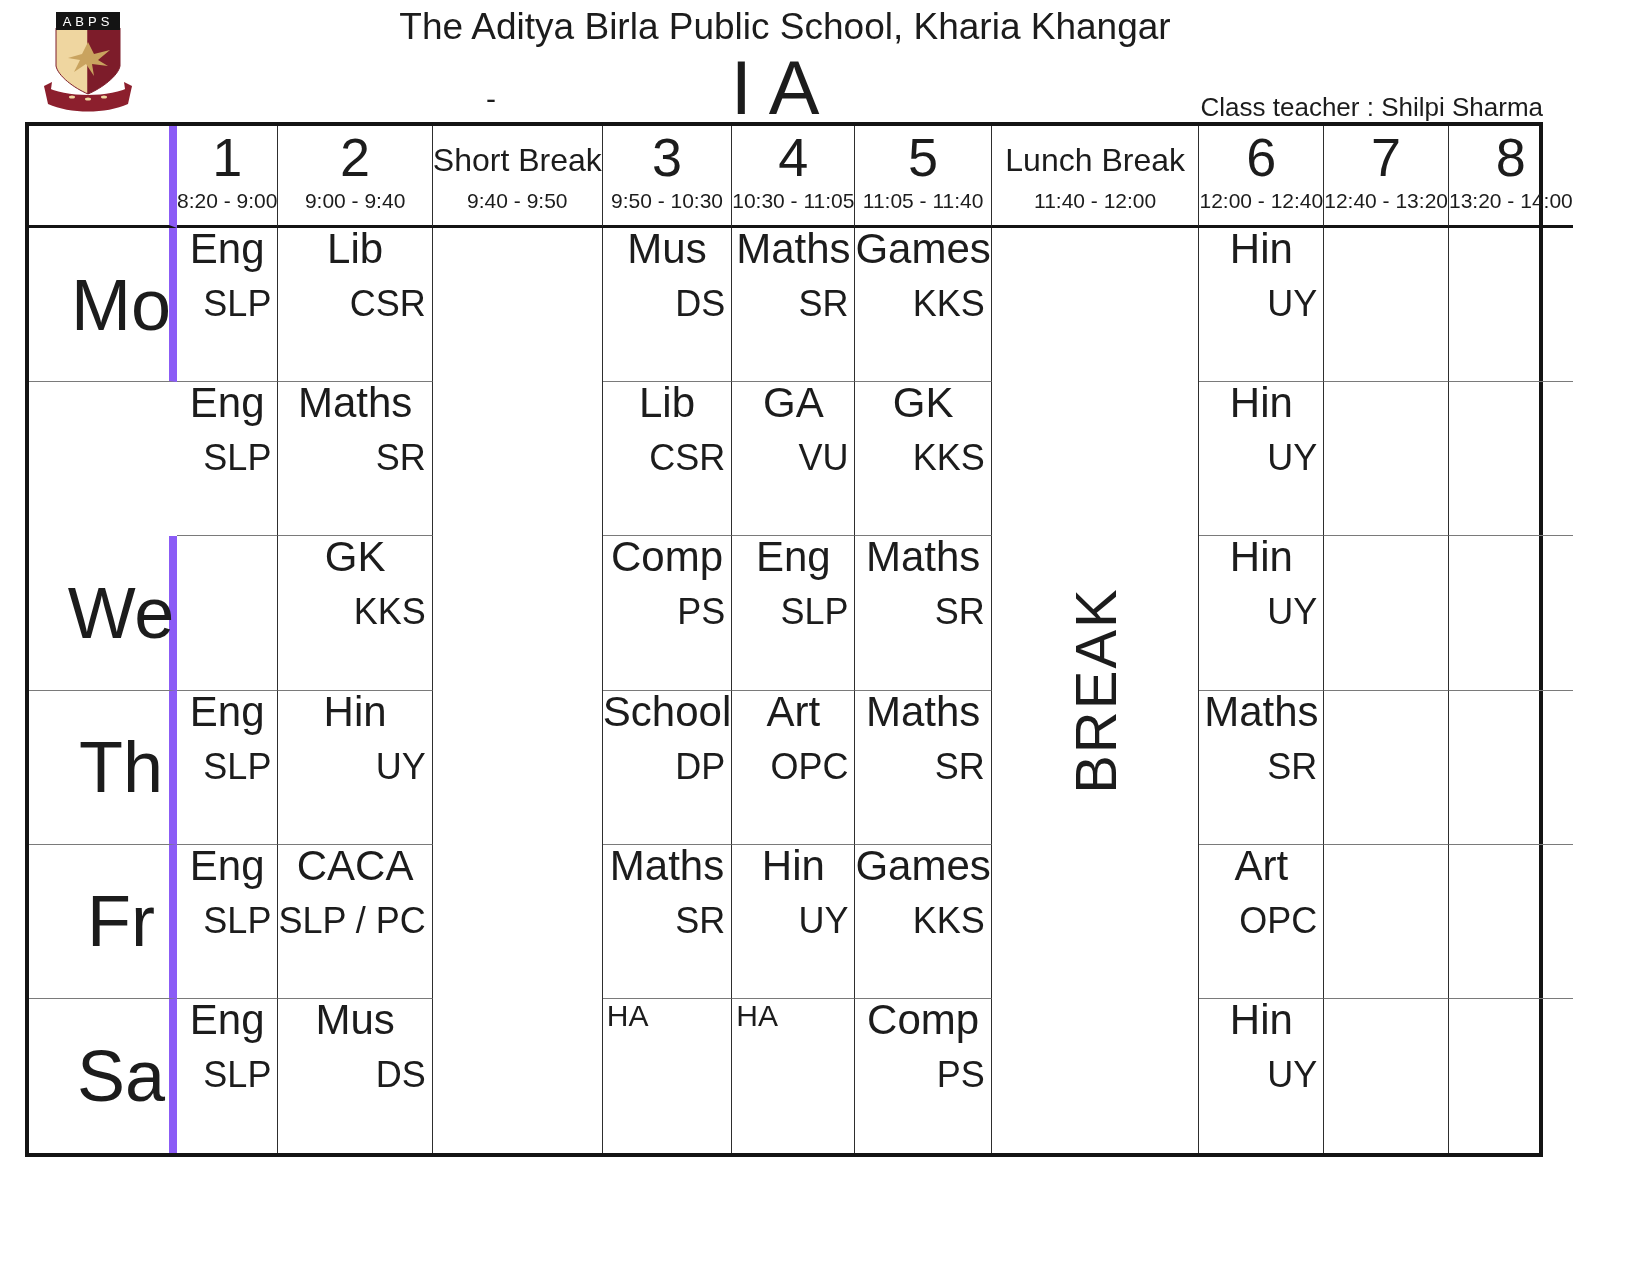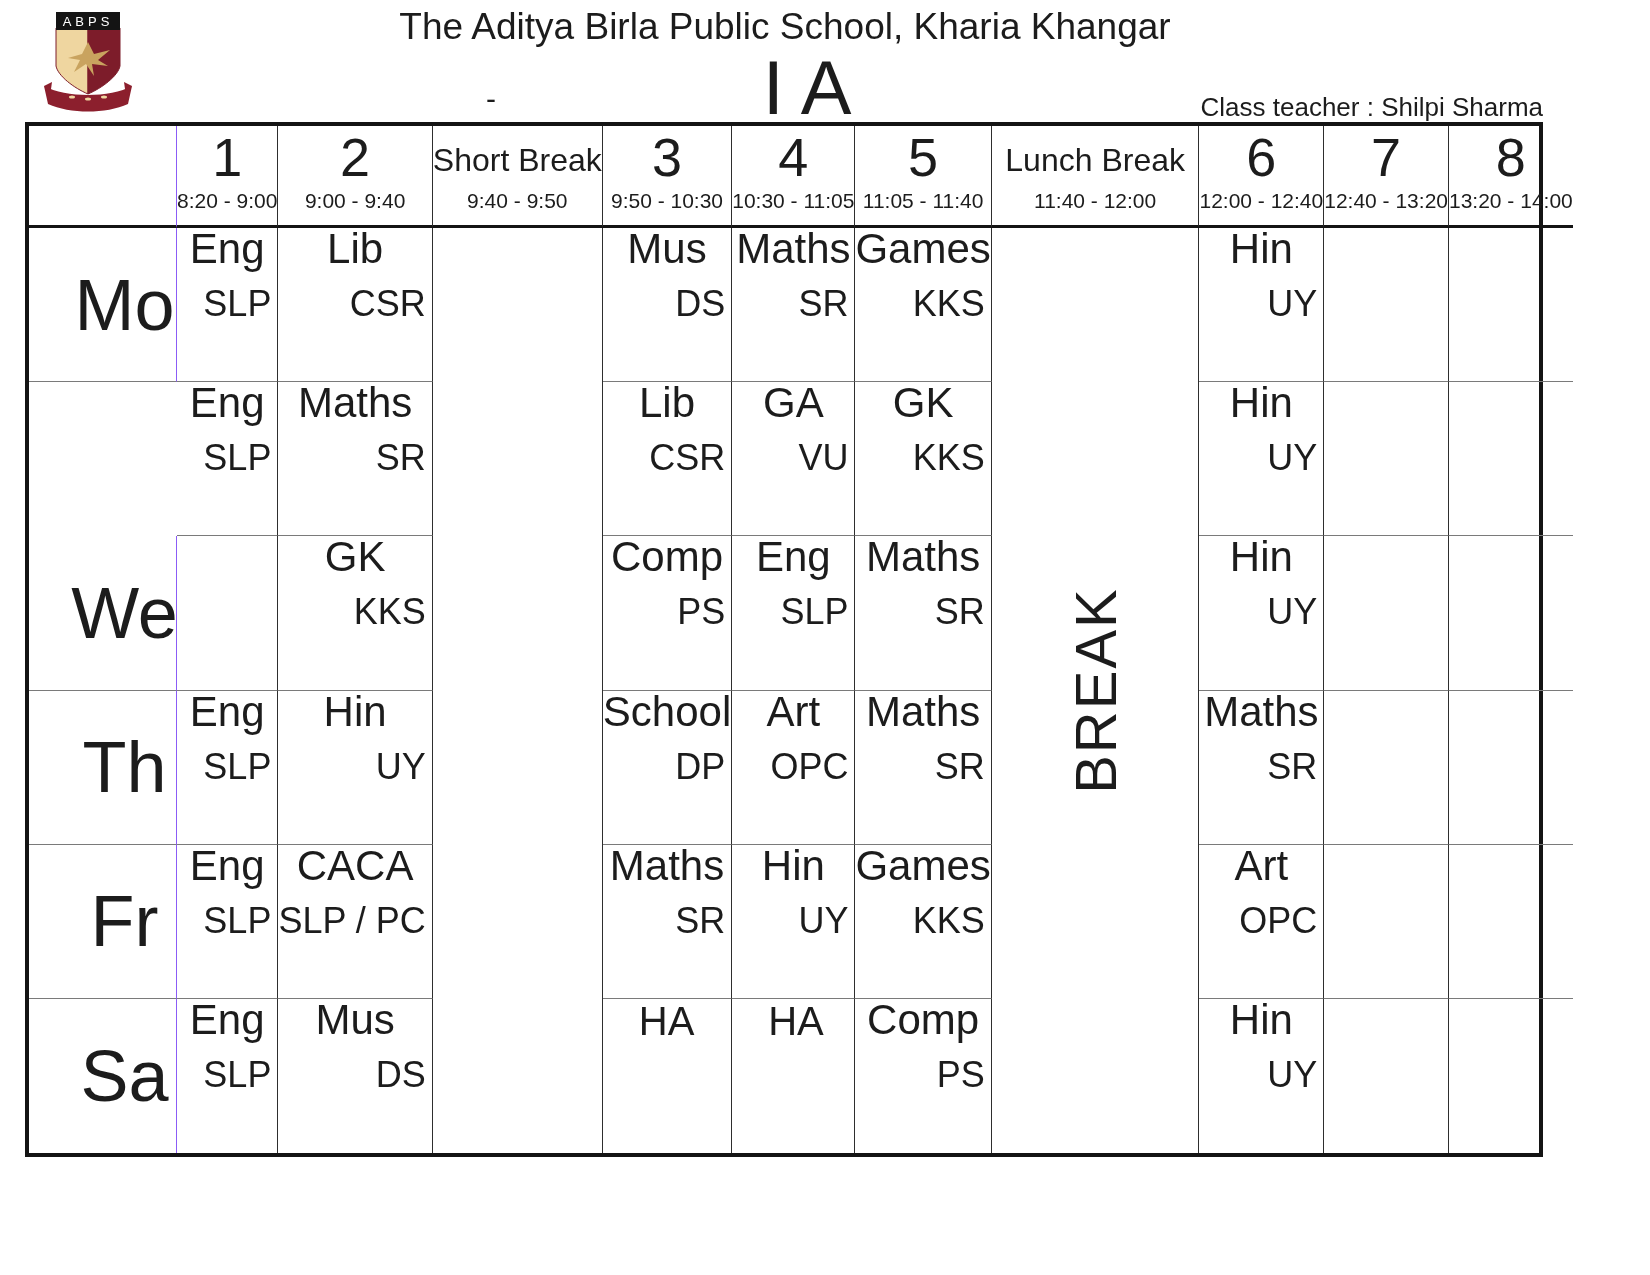--- a/index.html
+++ b/index.html
@@ -4,32 +4,32 @@
 <style>
   * { margin:0; padding:0; box-sizing:border-box; }
   body { width:1650px; height:1275px; background:#ffffff; position:relative;
          font-family:"Liberation Sans", sans-serif; color:#1c1c1c; overflow:hidden; }
 
   
   .logo { position:absolute; left:36px; top:4px; width:104px; height:114px; }
   .school-name { position:absolute; left:785px; top:6px; transform:translateX(-50%);
                  font-size:37px; white-space:nowrap; }
   .class-title { position:absolute; left:775px; top:44px; transform:translateX(-50%);
-                 font-size:76px; white-space:nowrap;margin-left:32px; }
+                 font-size:76px; white-space:nowrap; }
   .stray-dash { position:absolute; left:486px; top:82px; font-size:30px; }
   .teacher-line { position:absolute; right:107px; top:92px; font-size:26px; white-space:nowrap; }
 
   
   .grid { position:absolute; left:25px; top:122px; width:1518px; height:1035px;
           display:grid; grid-template-columns:148px repeat(10,1fr);
           grid-template-rows:102px repeat(6,1fr);
           border:4px solid #141414; background:#ffffff; }
 
   .cell { border-right:1px solid #2e2e2e; border-bottom:1px solid #7a7a7a; position:relative; }
-  .gc1  { grid-column:1; border-right:1px solid #8b5cf6;padding-left:44px; }
+  .gc1  { grid-column:1; border-right:8px solid #8b5cf6;padding-left:44px; }
   .gc2  { grid-column:2; }  .gc3  { grid-column:3; }
   .gc4  { grid-column:4; }  .gc5  { grid-column:5; }
   .gc6  { grid-column:6; }  .gc7  { grid-column:7; }
   .gc8  { grid-column:8; }  .gc9  { grid-column:9; }
   .gc10 { grid-column:10; } .gc11 { grid-column:11; border-right:none; }
   .gr1 { grid-row:1; border-bottom:3px solid #141414; }
   .gr2 { grid-row:2; } .gr3 { grid-row:3; } .gr4 { grid-row:4; }
   .gr5 { grid-row:5; } .gr6 { grid-row:6; } .gr7 { grid-row:7; border-bottom:none; }
 
   .merged { grid-row:2 / 8; border-bottom:none; display:flex; align-items:center; justify-content:center; }
@@ -40,21 +40,21 @@
   .hbrk  { font-size:32px; line-height:1; margin-bottom:14px; white-space:nowrap; }
   .htime { font-size:21px; line-height:1; margin-bottom:14px; white-space:nowrap; }
 
   
   .dcell { display:flex; align-items:center; justify-content:center; font-size:72px; }
 
   
   .pcell   { display:flex; flex-direction:column; justify-content:flex-start; }
   .subject { text-align:center; font-size:42px; line-height:1; margin-bottom:16px; white-space:nowrap; }
   .teacher { text-align:right; font-size:36px; line-height:1; padding:0 6px 8px 0; white-space:nowrap; }
-  .note    { position:absolute; top:2px; left:4px; font-size:40px; line-height:1;margin-left:32px; }
+  .note    { position:absolute; top:2px; left:4px; font-size:30px; line-height:1; }
 
   .break-vert { font-size:58px; letter-spacing:2px; transform:rotate(-90deg); white-space:nowrap; }
 </style>
 </head>
 <body>
 
 <svg class="logo" viewBox="0 0 104 114">
   <g>
     <path d="M20 24 L52 24 L52 90 C38 84 22 72 20 62 Z" fill="#efd6a0" stroke="#7d1c2a" stroke-width="1"></path>
     <path d="M52 24 L84 24 L84 62 C82 72 66 84 52 90 Z" fill="#7d1c2a" stroke="#7d1c2a" stroke-width="1"></path>

